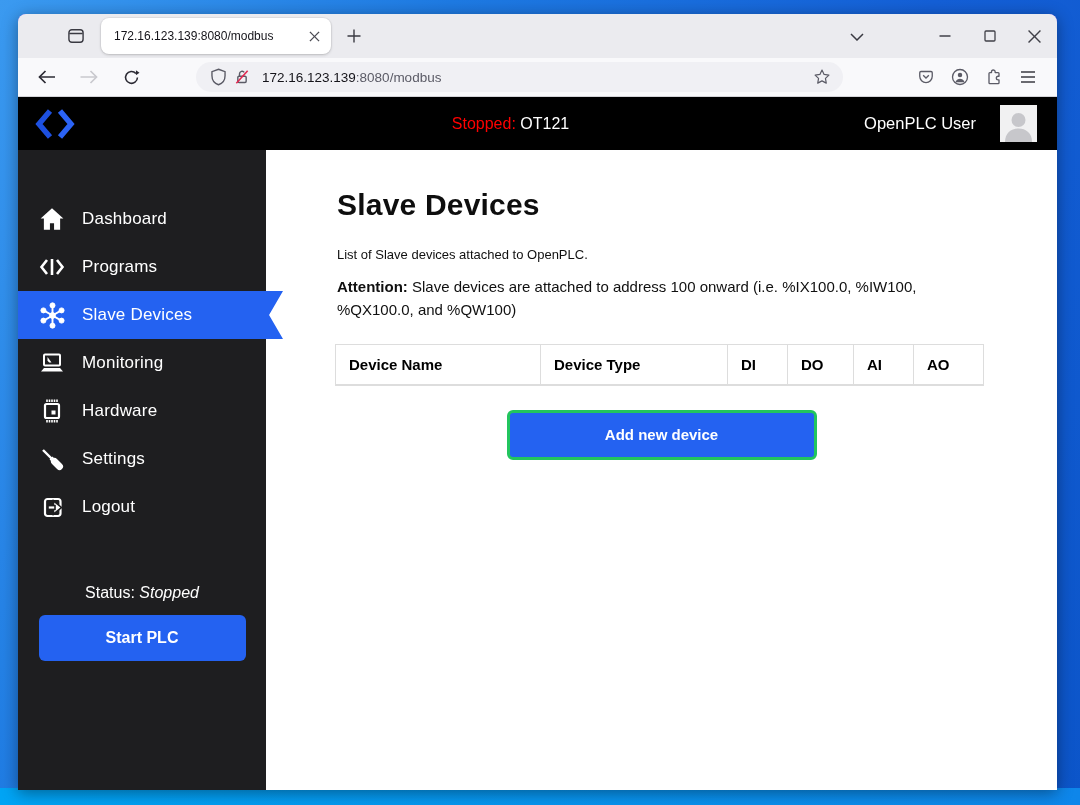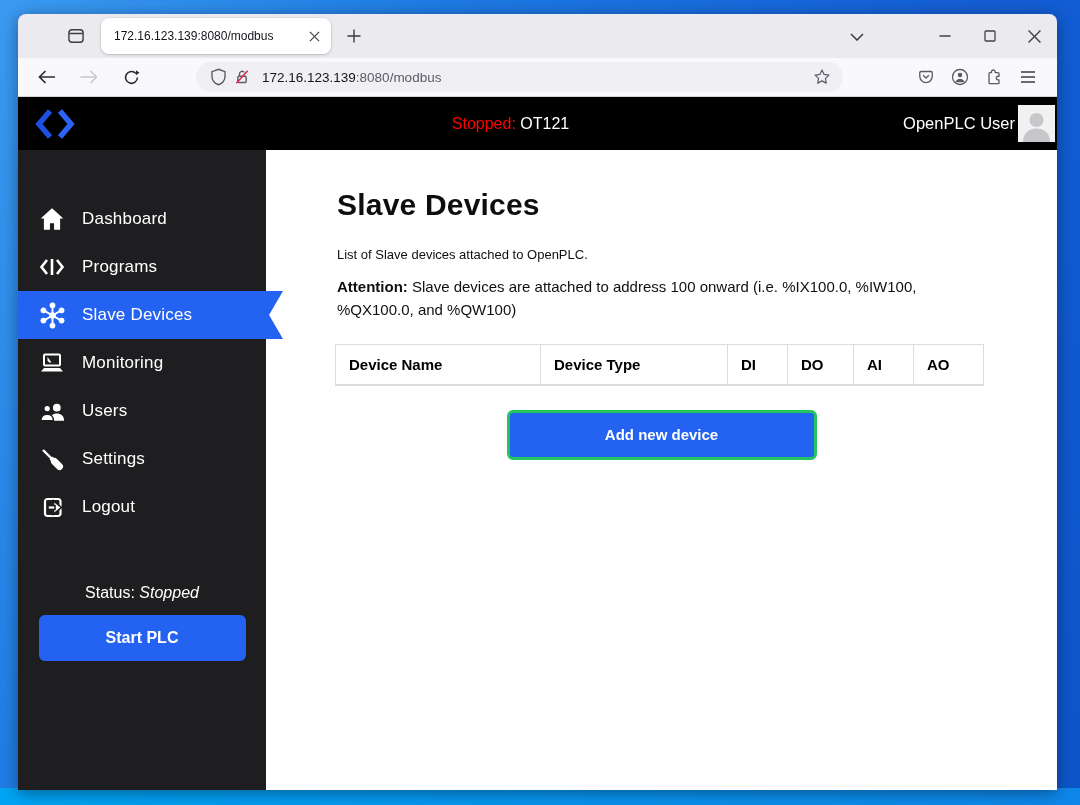--- a/index.html
+++ b/index.html
@@ -47,22 +47,22 @@
   .actions{ margin-left:auto; display:flex; align-items:center; gap:4px; }
   .actbtn{ width:30px; height:30px; border-radius:4px; }
 
   
   .appheader{ flex:0 0 53px; background:#000; position:relative; display:flex; align-items:center; }
   .logo{ margin-left:17px; width:40px; height:34px; }
   .hstatus{ position:absolute; left:50%; transform:translateX(calc(-50% - 27px));
     font-size:16px; white-space:nowrap; }
   .hstatus .red{ color:#f00; }
   .hstatus .white{ color:#fff; }
-  .huser{ margin-left:auto; display:flex; align-items:center; gap:3px;
-    color:#fff; font-size:16.5px; margin-right:2px; }
+  .huser{ margin-left:auto; display:flex; align-items:center; gap:24px;
+    color:#fff; font-size:16.5px; margin-right:20px; }
   .avatar{ width:37px; height:37px; background:#f1f1f2; display:flex; align-items:flex-end;
     justify-content:center; overflow:hidden; cursor:pointer; }
 
   
   .mainrow{ flex:1; display:flex; min-height:0; }
   .sidebar{ flex:0 0 248px; background:#1e1e20; position:relative; z-index:2; }
   .nav{ margin-top:45px; }
   .nav-item{ height:48px; display:flex; align-items:center; padding-left:20px;
     position:relative; color:#fff; font-size:17px; cursor:pointer; }
   .nav-icon{ width:28px; height:28px; display:flex; align-items:center; justify-content:center; }
@@ -280,32 +280,42 @@
           <span class="nav-icon">
             <svg class="gl" width="26" height="24" viewBox="0 0 26 24" fill="none" stroke="#fff" stroke-width="2">
               <rect x="5" y="3.5" width="16" height="11" rx="1"></rect>
               <polygon points="8.5,6 12.5,11.5 10.2,11.5 8.5,9.8" fill="#fff" stroke="none"></polygon>
               <path d="M2 20.5 h22 l-3-3.5 H5 Z" fill="#fff" stroke="none"></path>
             </svg>
           </span>
           <span class="nav-label">Monitoring</span>
         </div>
 
-
-        <div class="nav-item">
-          <span class="nav-icon">
-            <svg class="gl" width="27" height="22" viewBox="0 0 28 22" fill="#fff">
-              <circle cx="18.5" cy="7.5" r="4"></circle>
-              <path d="M11 21 c0-5 3.4-7.5 7.5-7.5 S26 16 26 21 Z"></path>
-              <circle cx="8.5" cy="8.5" r="3.4" stroke="#1e1e20" stroke-width="1.4"></circle>
-              <path d="M2 21 c0-4.4 3-6.6 6.5-6.6 s6.5 2.2 6.5 6.6 Z" stroke="#1e1e20" stroke-width="1.4"></path>
-            </svg>
-          </span>
-          <span class="nav-label">Users</span>
-        </div>
+        <div class="nav-item">
+          <span class="nav-icon">
+            <svg class="gl" width="26" height="26" viewBox="0 0 26 26" fill="none" stroke="#fff">
+              <rect x="6" y="6" width="14" height="14" rx="1.5" stroke-width="2.2"></rect>
+              <rect x="12.5" y="12.5" width="4" height="4" fill="#fff" stroke="none"></rect>
+              <g stroke-width="1.6">
+                <line x1="8" y1="1.5" x2="8" y2="4"></line>
+                  <line x1="10.5" y1="1.5" x2="10.5" y2="4"></line>
+                <line x1="13" y1="1.5" x2="13" y2="4"></line>
+                  <line x1="15.5" y1="1.5" x2="15.5" y2="4"></line>
+                <line x1="18" y1="1.5" x2="18" y2="4"></line>
+                <line x1="8" y1="22" x2="8" y2="24.5"></line>
+                  <line x1="10.5" y1="22" x2="10.5" y2="24.5"></line>
+                <line x1="13" y1="22" x2="13" y2="24.5"></line>
+                  <line x1="15.5" y1="22" x2="15.5" y2="24.5"></line>
+                <line x1="18" y1="22" x2="18" y2="24.5"></line>
+              </g>
+            </svg>
+          </span>
+          <span class="nav-label">Hardware</span>
+        </div>
+
 
         <div class="nav-item">
           <span class="nav-icon">
             <svg class="gl" width="24" height="24" viewBox="0 0 24 24" stroke="#fff">
               <line x1="3" y1="3" x2="12" y2="12" stroke-width="2.4"></line>
               <line x1="14.5" y1="14.5" x2="19.5" y2="19.5" stroke-width="7" stroke-linecap="round"></line>
               <line x1="11" y1="11" x2="15" y2="15" stroke-width="4"></line>
             </svg>
           </span>
           <span class="nav-label">Settings</span>

